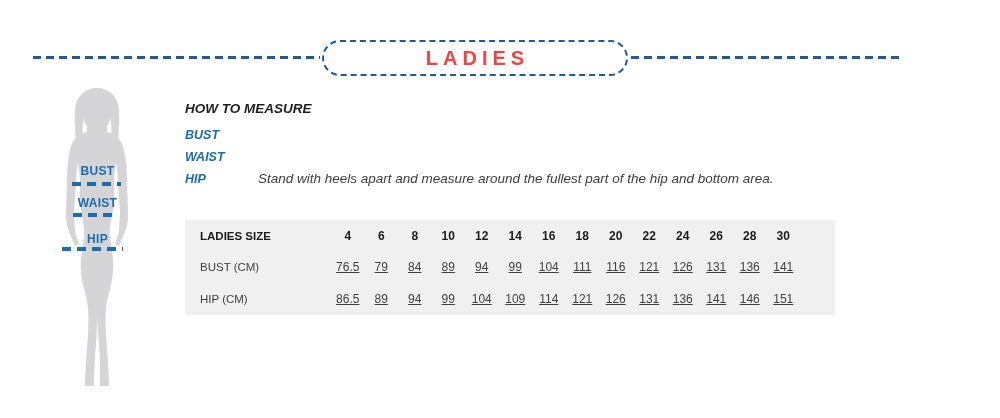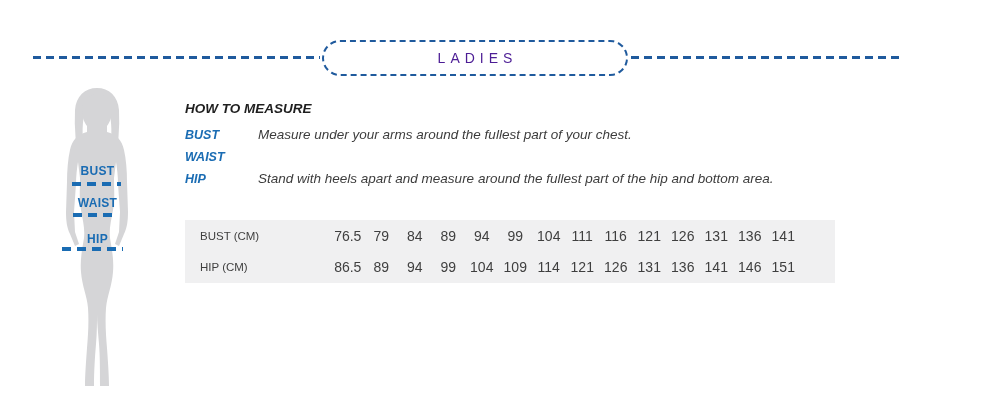--- a/index.html
+++ b/index.html
@@ -8,21 +8,21 @@
     font-family:"Liberation Sans",sans-serif;
   }
   
   .dash-line{position:absolute;top:56px;height:3px;
     background:repeating-linear-gradient(90deg,#1f5a9d 0 8px,transparent 8px 13px);}
   .dash-left{left:33px;width:287px;}
   .dash-right{left:631px;width:272px;}
   .pill{position:absolute;left:322px;top:40px;width:302px;height:32px;
     border:2.5px dashed #1f5a9d;border-radius:19px;
     display:flex;align-items:center;justify-content:center;background:#ffffff;}
-  .pill-text{color:#4c1d95;font-weight:normal;font-size:14px;letter-spacing:5px;text-indent:5px;}
+  .pill-text{color:#ef4444;font-weight:bold;font-size:20px;letter-spacing:5px;text-indent:5px;}
   
   .figure{position:absolute;left:45px;top:88px;width:105px;height:312px;}
   .figure svg{position:absolute;left:0;top:0;}
   .fig-label{position:absolute;width:100%;text-align:center;font-weight:bold;
     font-size:12px;color:#1a6cb3;letter-spacing:0.3px;}
   .fig-dash{position:absolute;height:4px;
     background:repeating-linear-gradient(90deg,#1a6cb3 0 9px,transparent 9px 15px);}
   .bust-label{top:76px;}
   .bust-line{top:94px;left:27px;width:49px;}
   .waist-label{top:108px;}
@@ -37,21 +37,21 @@
   .htm-desc{color:#3c3c3c;font-size:13.5px;}
   
   .size-table{position:absolute;left:185px;top:220px;width:650px;
     border-collapse:collapse;table-layout:fixed;}
   .size-table td{height:31.6px;vertical-align:middle;padding:0;}
   .size-table .row-label{padding-left:15px;text-align:left;font-size:11.5px;white-space:nowrap;}
   .size-table .cell{text-align:center;font-size:12px;white-space:nowrap;}
   tr.stripe{background:#f0f0f1;}
   tr.hdr td{font-weight:bold;color:#1c1c1c;}
   tr.body-row td{color:#3f3f3f;}
-  tr.body-row .cell{font-size:14px;}
+  tr.body-row .cell{font-size:12px;text-decoration:underline;}
 </style>
 </head>
 <body>
 
 <div class="canvas">
 
   <div class="dash-line dash-left"></div>
   <div class="pill">
     <span class="pill-text">LADIES</span>
   </div>
@@ -81,38 +81,55 @@
     <div class="fig-label waist-label">WAIST</div>
     <div class="fig-dash waist-line"></div>
     <div class="fig-label hip-label">HIP</div>
     <div class="fig-dash hip-line"></div>
   </div>
 
   <div class="htm">
     <div class="htm-title">HOW TO MEASURE</div>
     <div class="htm-row">
       <span class="htm-term">BUST</span>
-      <span class="htm-desc">Measure under your arms around the fullest part of your chest.</span>
     </div>
     <div class="htm-row">
       <span class="htm-term">WAIST</span>
     </div>
     <div class="htm-row">
       <span class="htm-term">HIP</span>
       <span class="htm-desc">Stand with heels apart and measure around the fullest part of the hip and bottom area.</span>
     </div>
   </div>
 
   <table class="size-table">
     <colgroup>
       <col style="width:146px">
       <col span="14" style="width:33.5px">
       <col style="width:35px">
     </colgroup>
     <tbody id="size-table-body">
+        <tr class="stripe hdr">
+          <td class="row-label">LADIES SIZE</td>
+          <td class="cell">4</td>
+          <td class="cell">6</td>
+          <td class="cell">8</td>
+          <td class="cell">10</td>
+          <td class="cell">12</td>
+          <td class="cell">14</td>
+          <td class="cell">16</td>
+          <td class="cell">18</td>
+          <td class="cell">20</td>
+          <td class="cell">22</td>
+          <td class="cell">24</td>
+          <td class="cell">26</td>
+          <td class="cell">28</td>
+          <td class="cell">30</td>
+          <td></td>
+        </tr>
         <tr class="stripe body-row">
           <td class="row-label">BUST (CM)</td>
           <td class="cell">76.5</td>
           <td class="cell">79</td>
           <td class="cell">84</td>
           <td class="cell">89</td>
           <td class="cell">94</td>
           <td class="cell">99</td>
           <td class="cell">104</td>
           <td class="cell">111</td>

